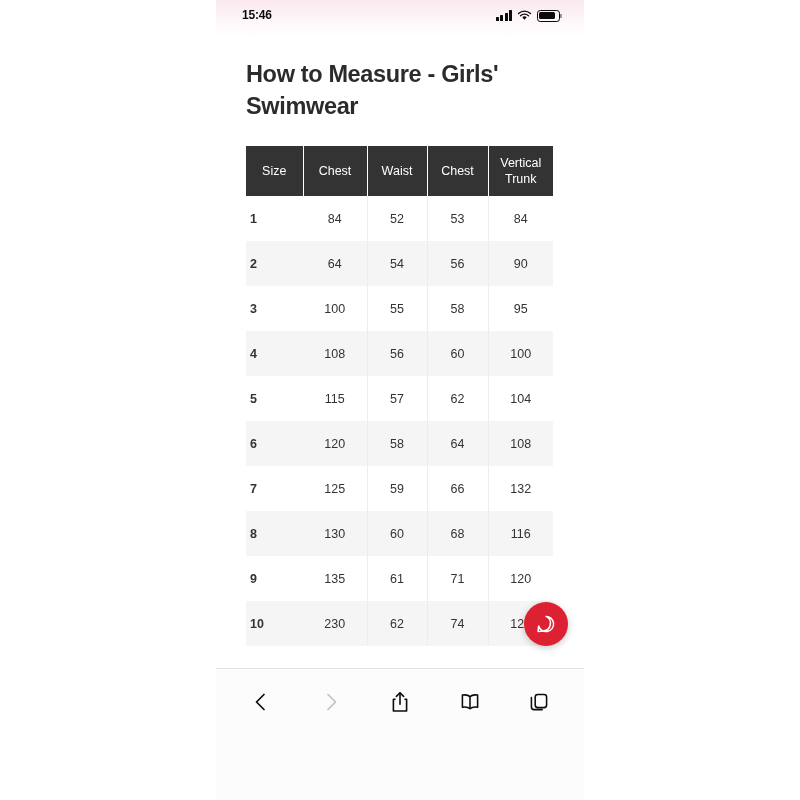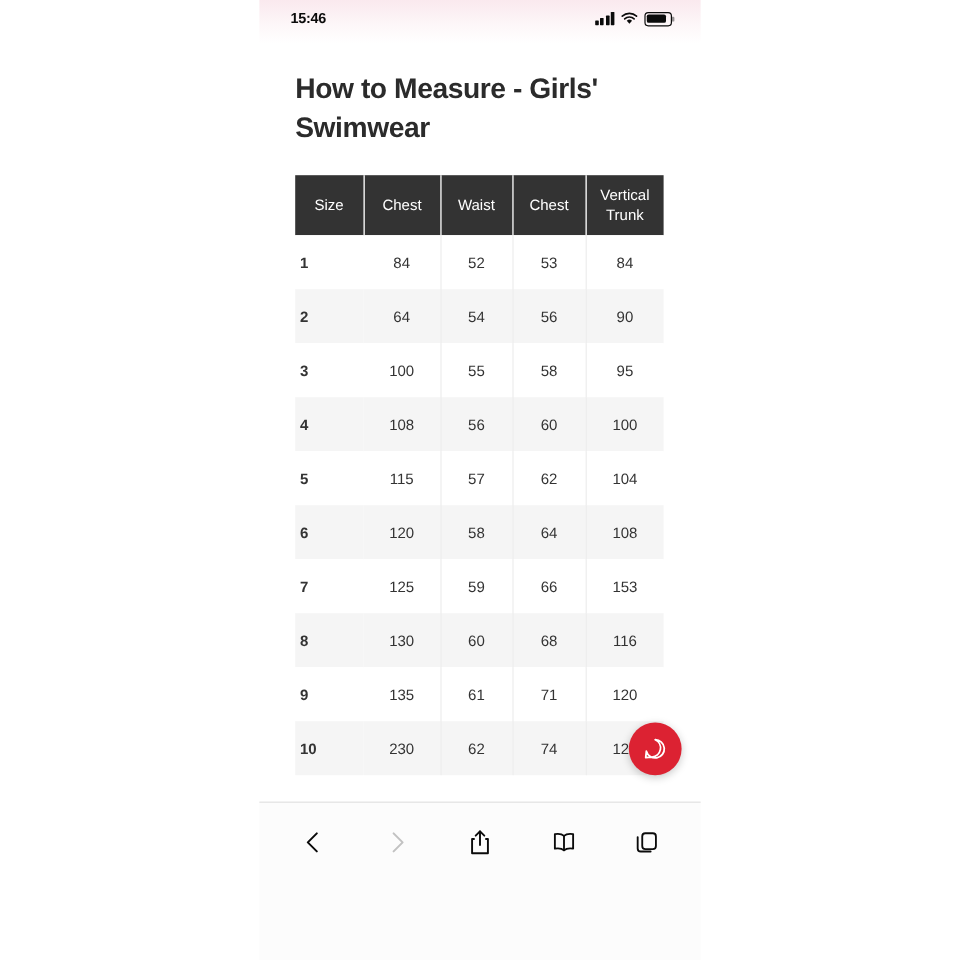--- a/index.html
+++ b/index.html
@@ -297,21 +297,21 @@
             <td>120</td>
             <td>58</td>
             <td>64</td>
             <td>108</td>
           </tr>
           <tr>
             <td class="sizecell">7</td>
             <td>125</td>
             <td>59</td>
             <td>66</td>
-            <td>153</td>
+            <td>132</td>
           </tr>
           <tr>
             <td class="sizecell">8</td>
             <td>130</td>
             <td>60</td>
             <td>68</td>
             <td>116</td>
           </tr>
           <tr>
             <td class="sizecell">9</td>

